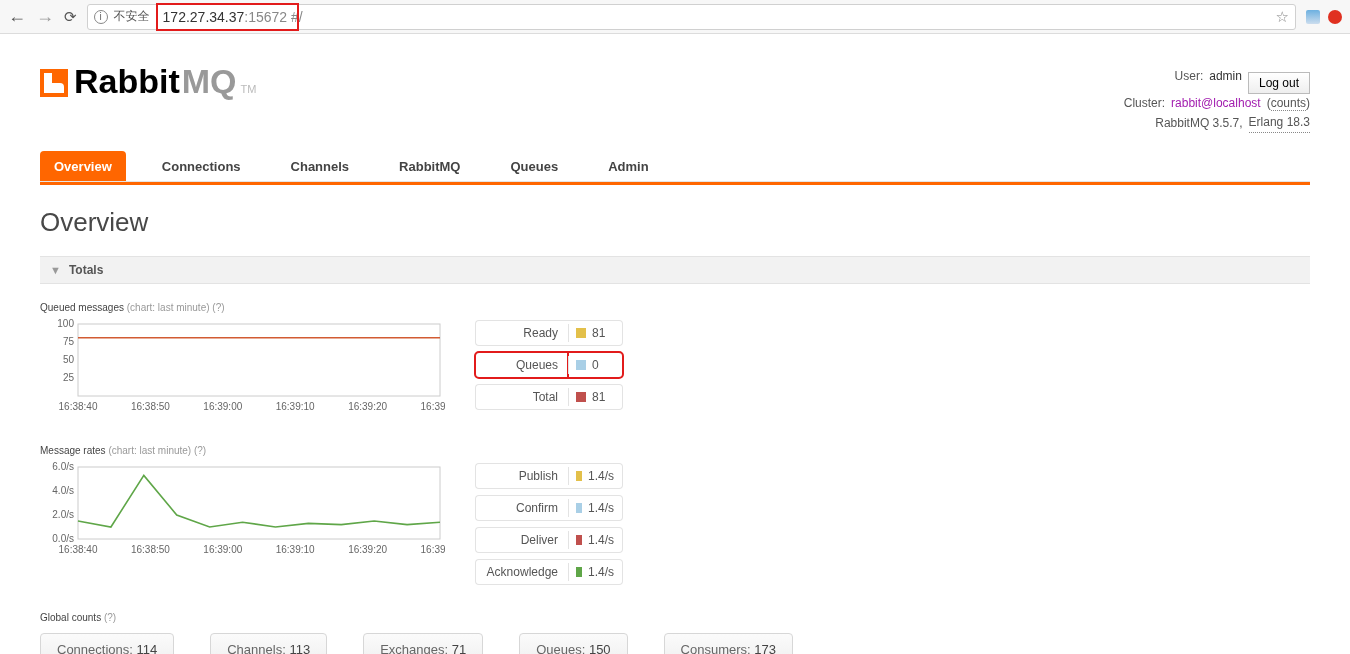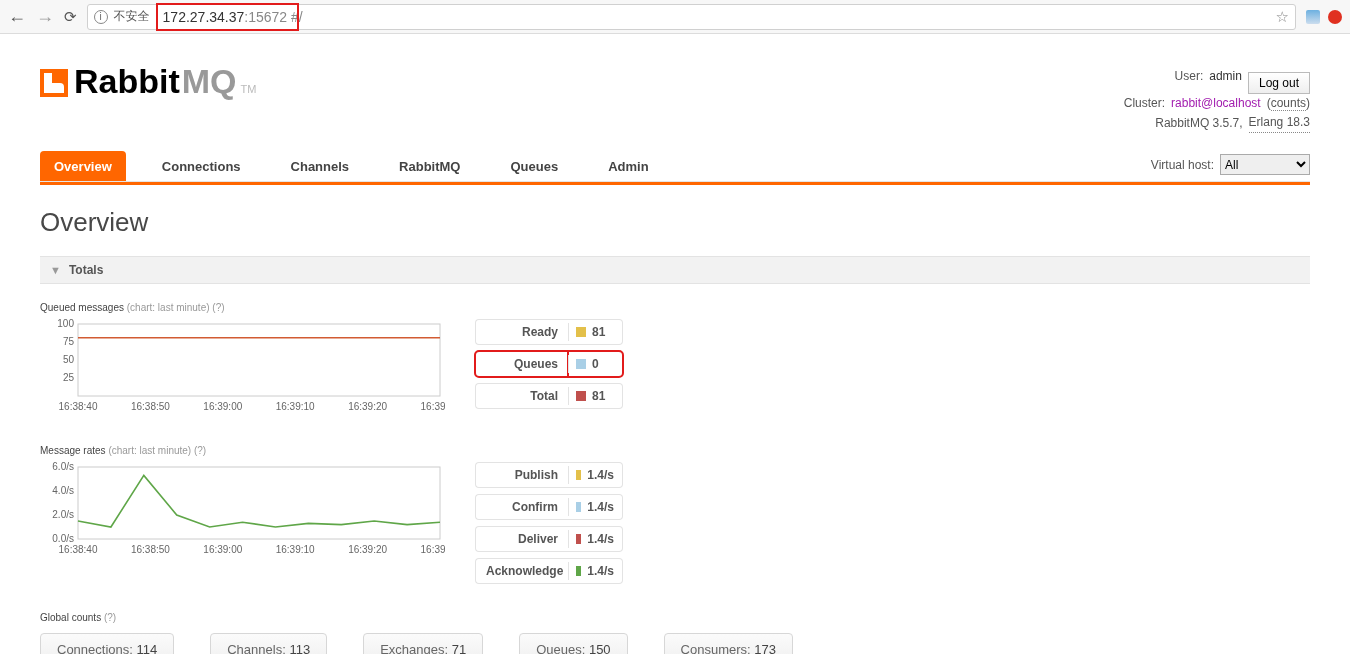--- a/index.html
+++ b/index.html
@@ -57,21 +57,21 @@
   
   .subcap { margin:18px 0 6px 0; font-size:10px; color:#444; }
   .subcap .muted { color:#999; }
   .help { color:#999; }
 
   
   .chart-row { display:flex; align-items:flex-start; gap:30px; }
   .chart-wrap { width:405px; }
   .chart-svg { width:100%; }
   .legend { display:flex; flex-direction:column; gap:4px; }
-  .legend-row { display:flex; align-items:flex-start; height:28px;font-weight:bold; }
+  .legend-row { display:flex; align-items:center; height:28px; }
   .legend-label { width:93px; text-align:right; border:1px solid #e3e3e3; border-right:none; padding:5px 10px; border-radius:4px 0 0 4px; background:#fff; font-size:12px; color:#555; }
   .legend-val { width:55px; border:1px solid #e3e3e3; border-left:none; border-radius:0 4px 4px 0; padding:5px 8px; display:flex; align-items:center; gap:6px; font-size:12px; color:#555; position:relative;}
   .legend-val::before { content:""; position:absolute; left:-0.5px; top:3px; bottom:3px; width:1px; background:#e3e3e3;}
   .swatch { width:10px; height:10px; display:inline-block; }
   .legend-row.hl .legend-label, .legend-row.hl .legend-val { outline:2px solid #e21b1b; outline-offset:-1px; }
 
   
   .global-row { display:flex; gap:36px; margin-top:10px; }
   .count-btn { border:1px solid #d7d7d7; border-radius:4px; background:linear-gradient(#fbfbfb,#efefef); padding:8px 16px; font-size:13px; color:#666; cursor:pointer; }
   .count-btn .num { color:#444; font-weight:normal; }
@@ -131,24 +131,20 @@
   </div>
 
   <div class="tabbar">
     <div class="tabs" id="tabs">
         <div class="tab active">Overview</div>
         <div class="tab">Connections</div>
         <div class="tab">Channels</div>
         <div class="tab">RabbitMQ</div>
         <div class="tab">Queues</div>
         <div class="tab">Admin</div>
-        <div class="tabright">
-          <span>Virtual host:</span>
-          <select><option>All</option></select>
-        </div>
       </div>
   </div>
   <div class="orange-line"></div>
 
   <h1 class="title">Overview</h1>
 
   <div class="section-head">
     <span class="arrow">▼</span>
     <span>Totals</span>
   </div>

